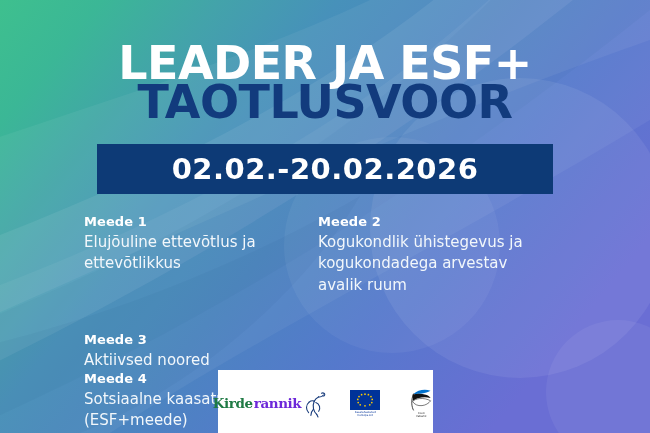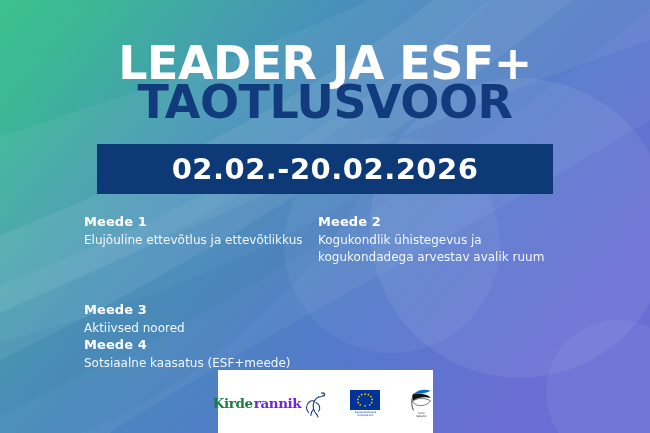--- a/index.html
+++ b/index.html
@@ -48,21 +48,21 @@
   .m-row{display:flex;}
   .m-col{width:234px;box-sizing:border-box;}
   .m-col.right{padding-left:0px;}
   .m-title{
     font-family:"DejaVu Sans", sans-serif;
     font-weight:bold;font-size:13px;color:#ffffff;
     letter-spacing:0.1px;margin:0 0 3px 0;white-space:nowrap;
   }
   .m-sub{
     font-family:"DejaVu Sans", sans-serif;
-    font-weight:normal;font-size:12px;color:#f2f7fb;
+    font-weight:normal;font-size:15px;color:#f2f7fb;
     line-height:1.42;margin:0;
   }
   .m-row.second{margin-top:36px;flex-direction:column;}
 
   
   .logo-panel{
     position:absolute;left:218px;top:370px;width:215px;height:67px;
     background:#ffffff;
     display:flex;align-items:center;justify-content:center;
     gap:22px;

